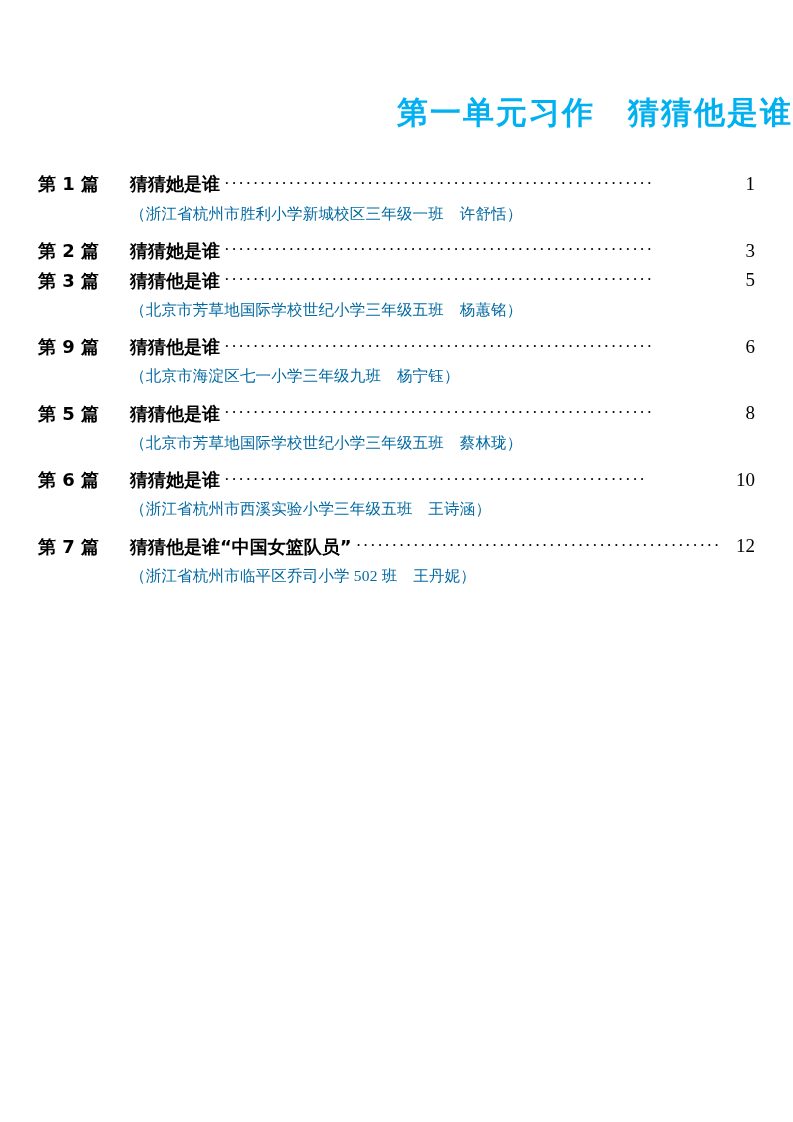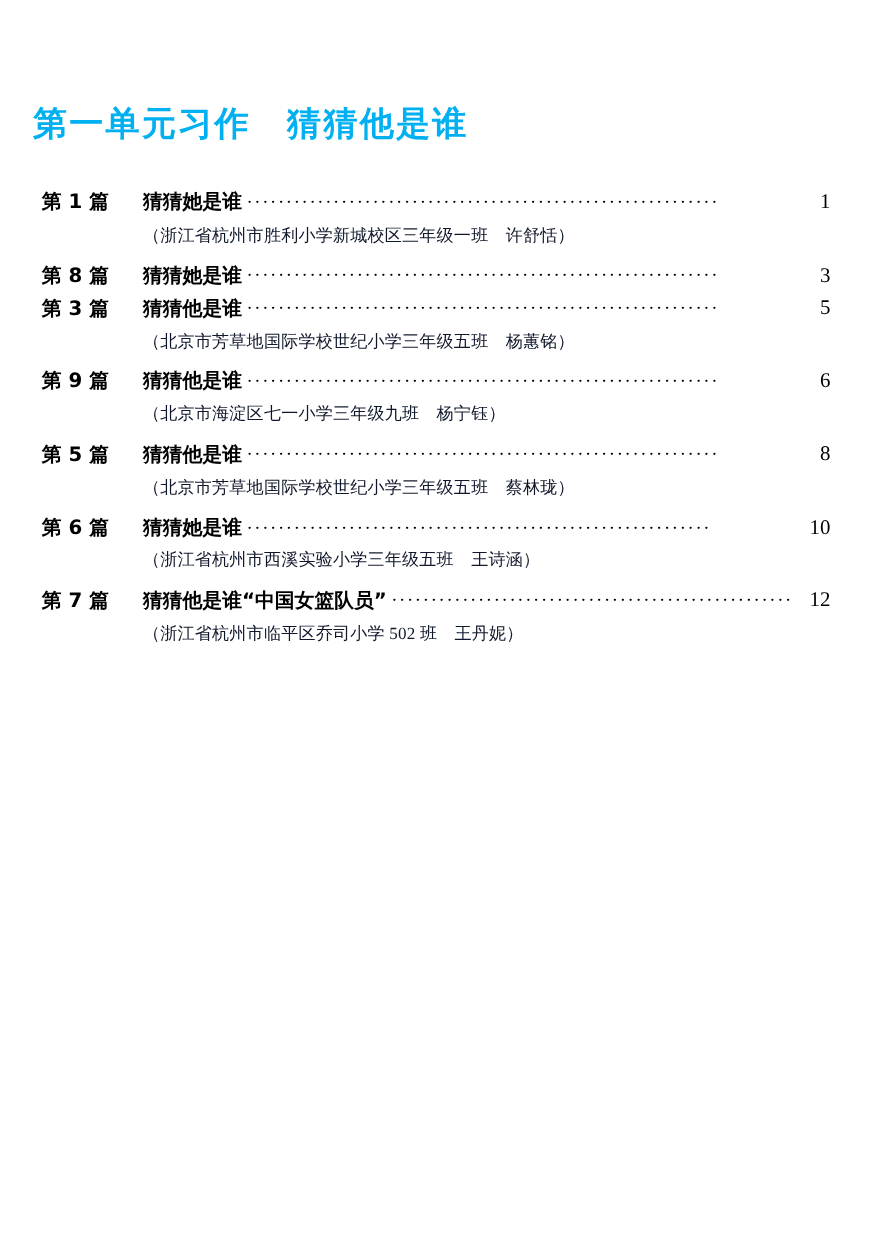--- a/index.html
+++ b/index.html
@@ -16,21 +16,21 @@
     overflow: hidden;
   }
   .page {
     width: 793px;
     height: 1122px;
     box-sizing: border-box;
     padding: 0;
     position: relative;
   }
   .doc-title {
-    text-align: left;
+    text-align: right;
     color: #00b0f0;
     font-family: "DejaVu Sans", "Liberation Sans", sans-serif;
     font-weight: bold;
     font-size: 31px;
     letter-spacing: 2px;
     margin: 0;
     padding-top: 92px;
     padding-left: 30px;
     white-space: pre;
   }
@@ -77,21 +77,21 @@
     flex: 0 0 auto;
     width: 34px;
     text-align: right;
     font-family: "Liberation Serif", "DejaVu Serif", serif;
     font-weight: normal;
     font-size: 19px;
   }
   .entry-sub {
     font-family: "Liberation Serif", "DejaVu Serif", serif;
     font-size: 15.5px;
-    color: #0f172a;
+    color: #0369a1;
     padding-left: 92px;
     margin-top: 6px;
     margin-bottom: 12px;
     white-space: pre;
     letter-spacing: 0.2px;
   }
 </style>
 </head>
 <body>
 
@@ -106,21 +106,21 @@
         <span class="entry-index">第 1 篇</span>
         <span class="entry-title">猜猜她是谁</span>
         <span class="entry-dots">····························································</span>
         <span class="entry-page">1</span>
       </div>
       <div class="entry-sub">（浙江省杭州市胜利小学新城校区三年级一班　许舒恬）</div>
     </div>
 
     <div class="entry">
       <div class="entry-line">
-        <span class="entry-index">第 8 篇</span>
+        <span class="entry-index">第 2 篇</span>
         <span class="entry-title">猜猜她是谁</span>
         <span class="entry-dots">····························································</span>
         <span class="entry-page">3</span>
       </div>
     </div>
 
     <div class="entry">
       <div class="entry-line">
         <span class="entry-index">第 3 篇</span>
         <span class="entry-title">猜猜他是谁</span>

